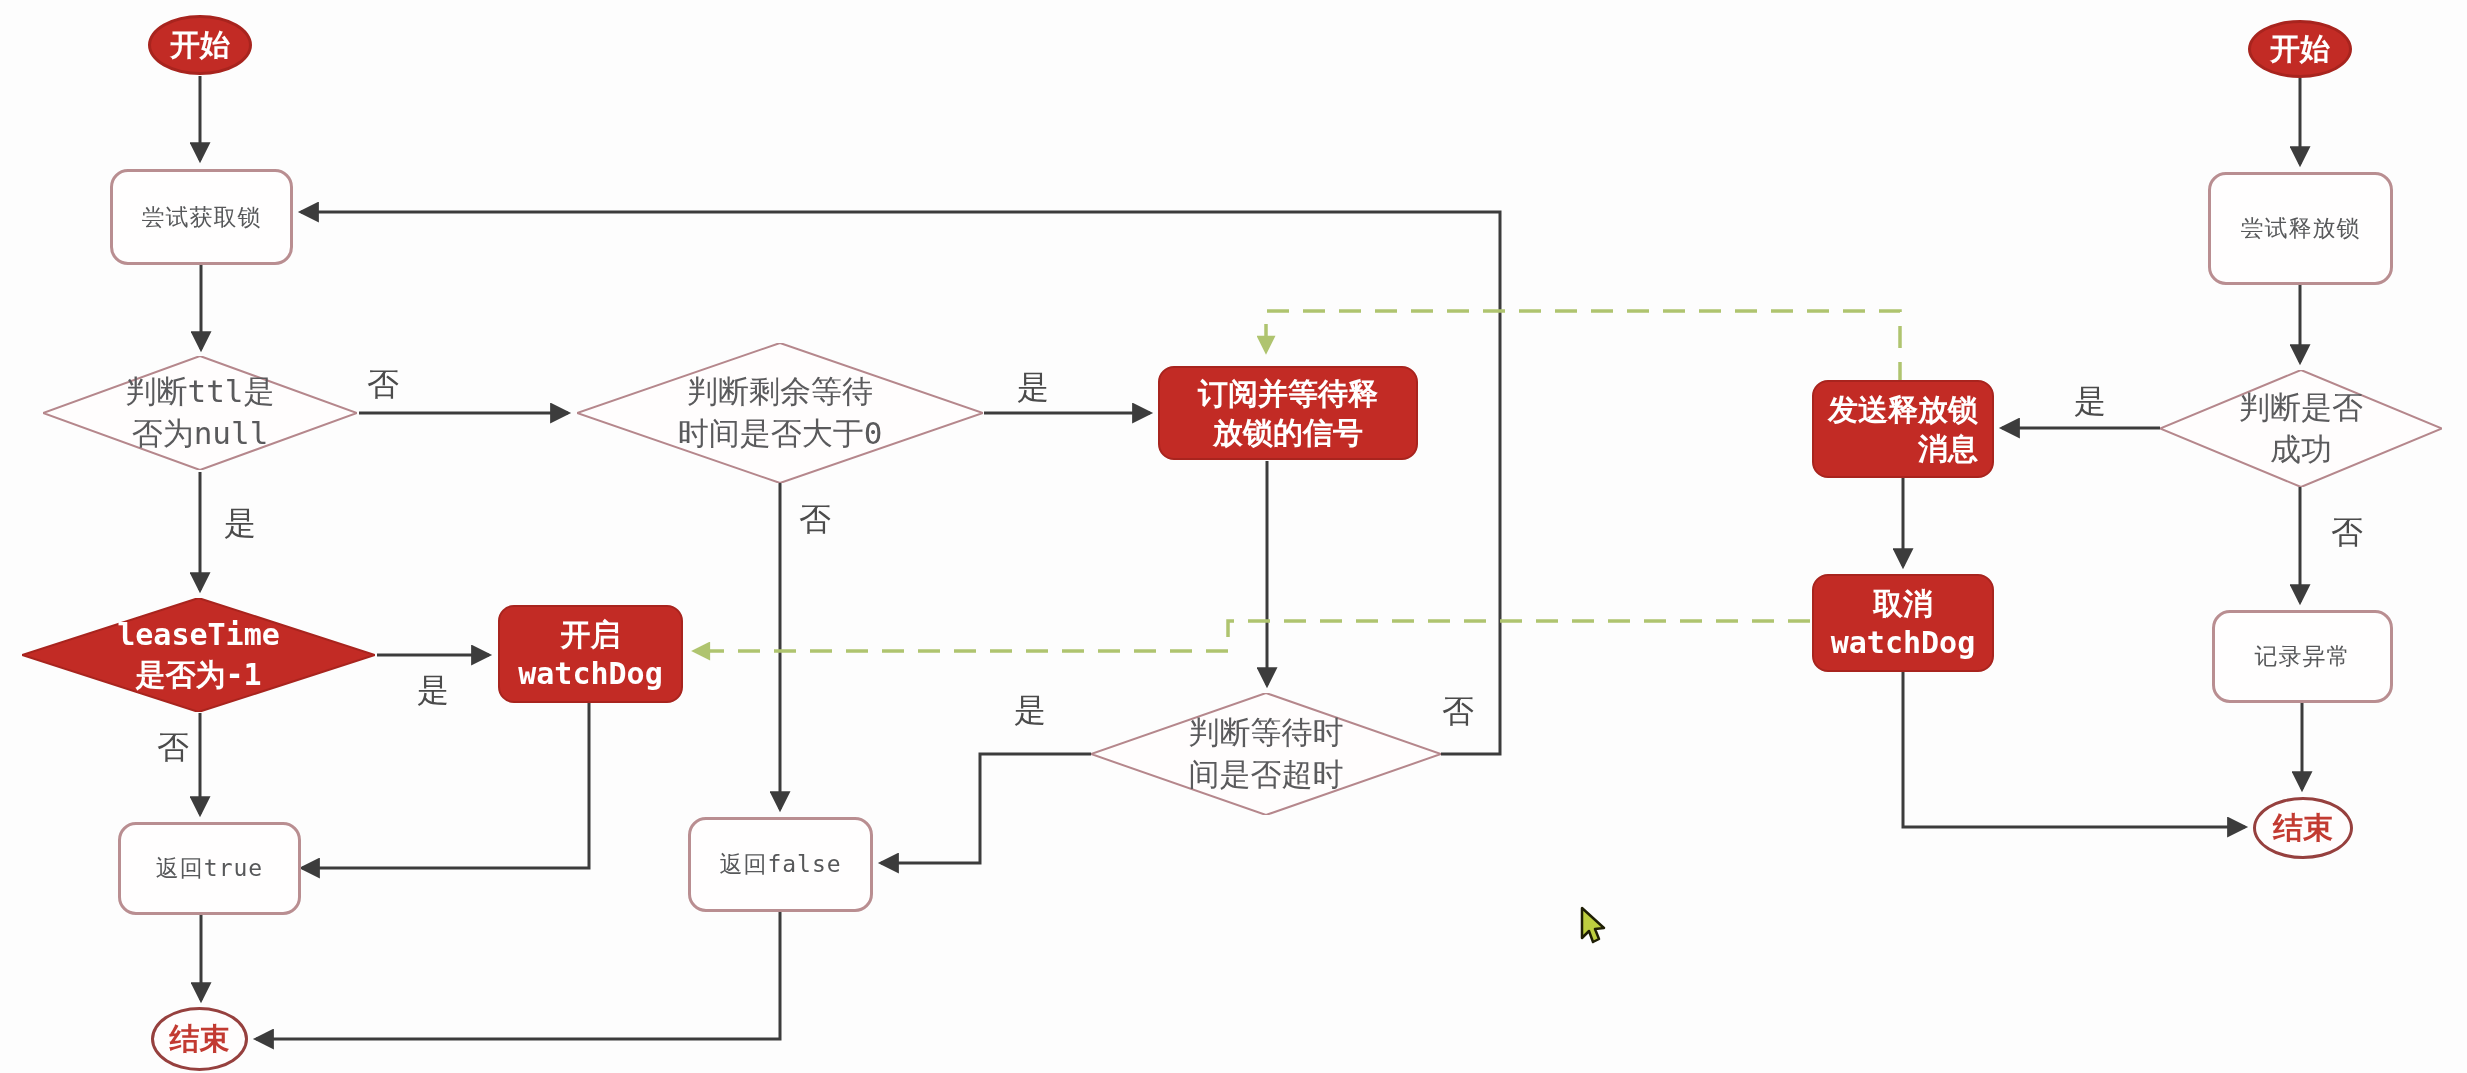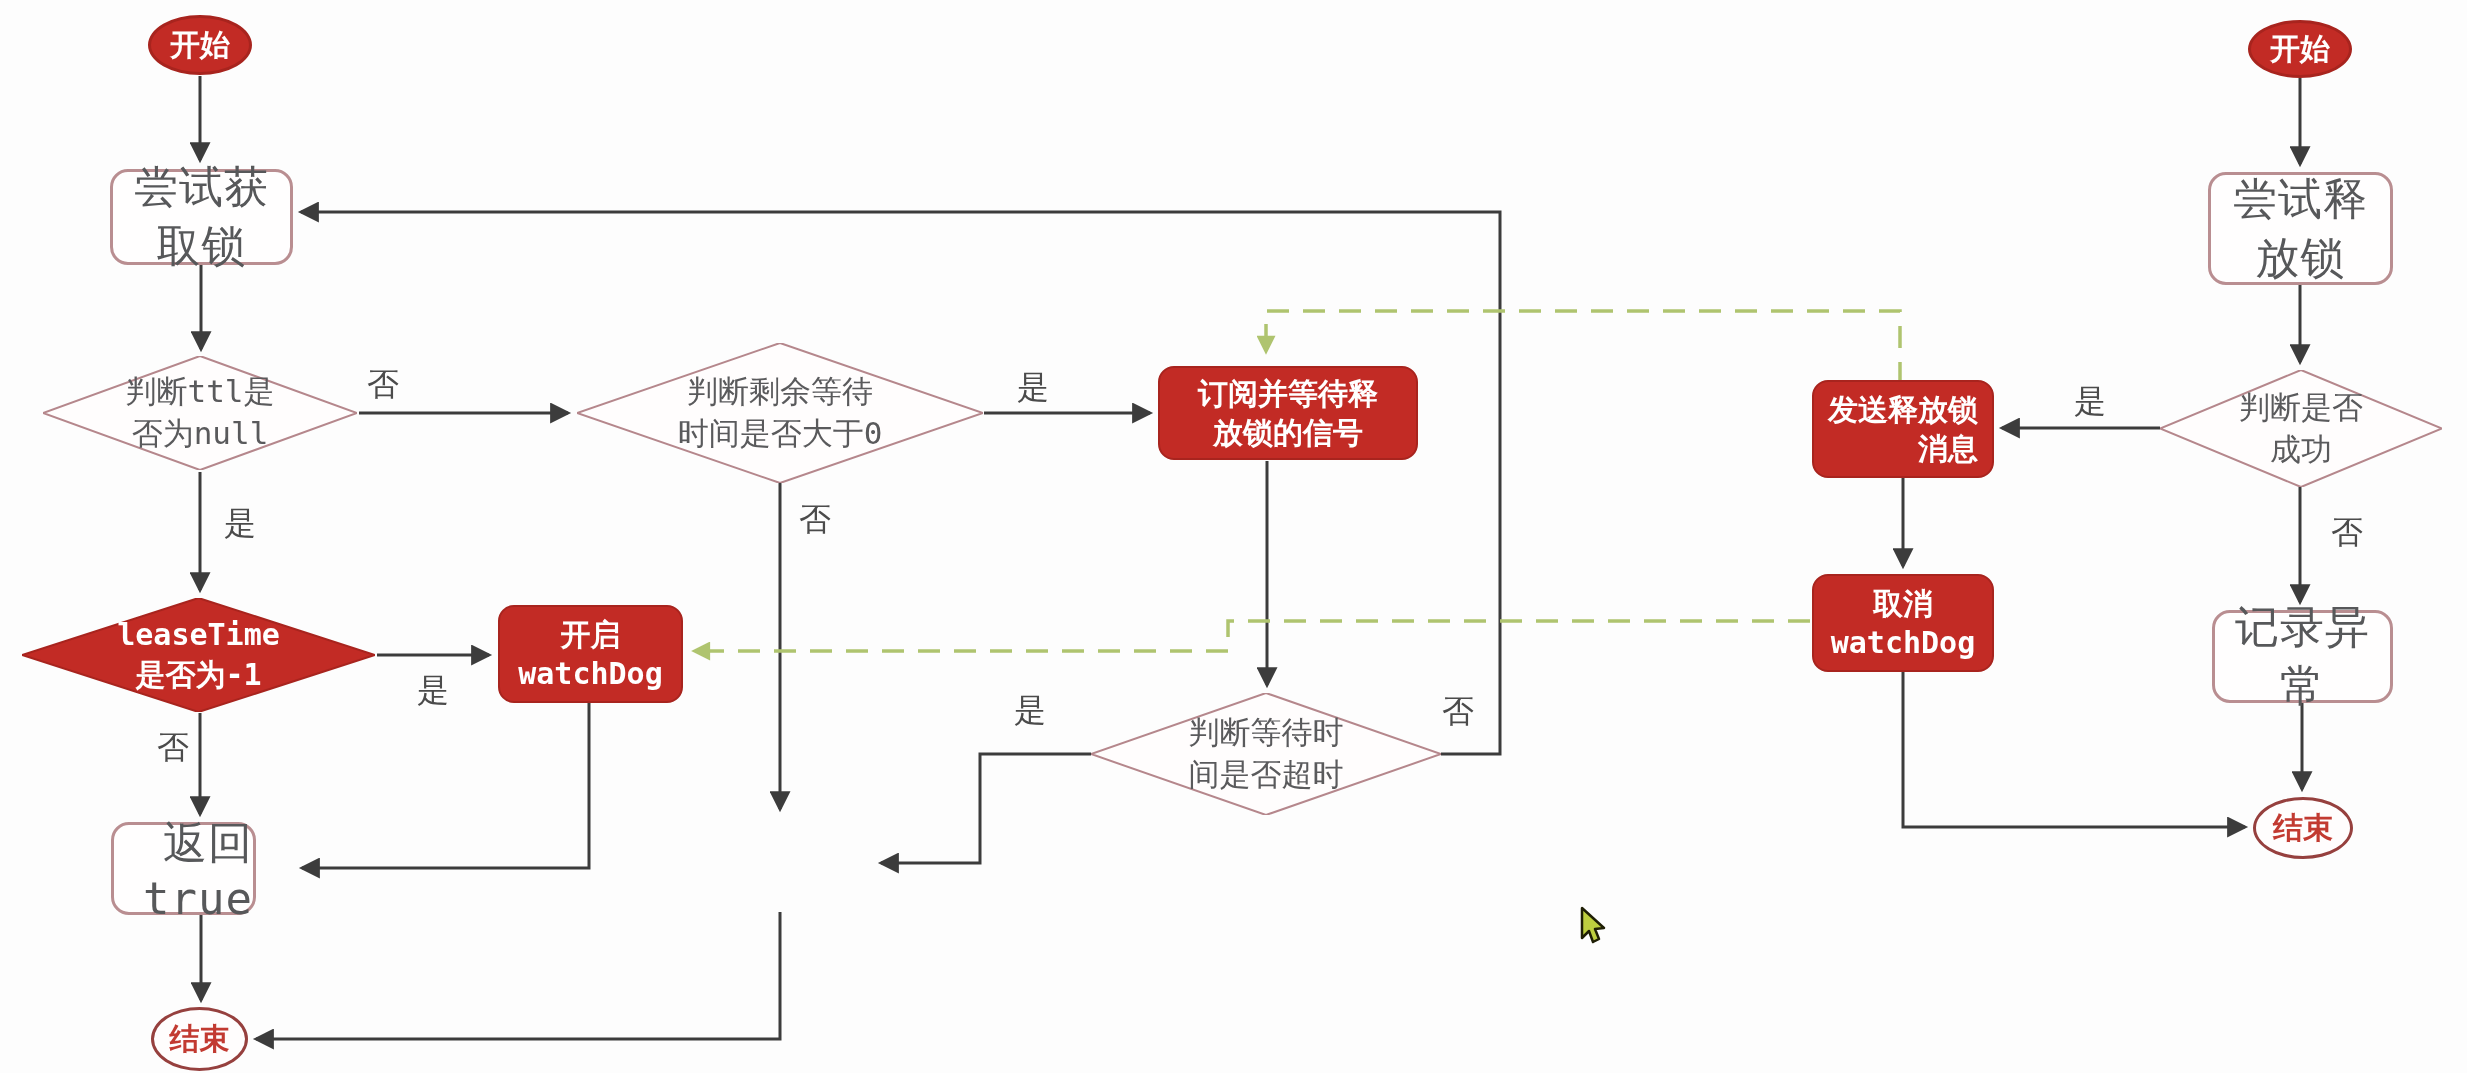--- a/index.html
+++ b/index.html
@@ -15,21 +15,21 @@
   .dash{stroke:var(--green-dashed);stroke-width:3.5;fill:none;stroke-dasharray:22 14;}
   .mfill{fill:var(--line);}
   .mfillg{fill:var(--green-dashed);}
   .node{position:absolute;display:flex;align-items:center;justify-content:center;
         text-align:center;box-sizing:border-box;}
   .ellipse-red{background:var(--node-red);border:3px solid var(--node-red-border);
         border-radius:50%;color:#fff;font-weight:bold;font-size:30px;}
   .ellipse-end{background:#fffdfd;border:3.5px solid var(--end-border);
         border-radius:50%;color:var(--end-text);font-weight:bold;font-size:30px;text-align:center;}
   .box-white{background:#fffefe;border:3px solid var(--box-border);border-radius:18px;
-        color:var(--box-text);font-size:44px;font-weight:500;letter-spacing:1px;}
+        color:var(--box-text);font-size:23px;font-weight:500;letter-spacing:1px;}
   .box-red{background:var(--node-red);border:2px solid var(--node-red-border);border-radius:16px;
         color:#fff;font-size:30px;font-weight:bold;line-height:1.3;}
   .diamond{position:absolute;}
   .diamond svg{position:absolute;left:0;top:0;width:100%;height:100%;}
   .dpoly-white{fill:#fffdfd;stroke:#b5878c;stroke-width:2;vector-effect:non-scaling-stroke;}
   .dpoly-red{fill:var(--node-red);stroke:var(--node-red-border);stroke-width:2;vector-effect:non-scaling-stroke;}
   .dtext{position:absolute;left:0;top:0;width:100%;height:100%;display:flex;flex-direction:column;
         align-items:center;justify-content:center;text-align:center;line-height:1.35;}
   .dtext.gray{color:#5a5a5c;font-size:31px;font-weight:500;}
   .dtext.white{color:#fff;font-size:30px;font-weight:bold;}
@@ -107,21 +107,21 @@
     </div>
   </div>
 
   <div class="node box-red" style="left:498px;top:605px;width:185px;height:98px;">
     <div class="two-line">
       <span>开启</span>
       <span>watchDog</span>
     </div>
   </div>
 
-  <div class="node box-white" style="left:111px;top:822px;width:145px;height:93px;text-align:right;">
+  <div class="node box-white" style="left:118px;top:822px;width:183px;height:93px;text-align:right;">
     <span>返回true</span>
   </div>
 
   <div class="node ellipse-end" style="left:151px;top:1007px;width:97px;height:64px;">
     <span>结束</span>
   </div>
 
   <div class="diamond" style="left:577px;top:343px;width:406px;height:140px;">
     <svg viewBox="0 0 100 100" preserveAspectRatio="none">
       <polygon class="dpoly-white" points="50,0 100,50 50,100 0,50"></polygon>
@@ -142,20 +142,23 @@
   <div class="diamond" style="left:1091px;top:693px;width:350px;height:122px;">
     <svg viewBox="0 0 100 100" preserveAspectRatio="none">
       <polygon class="dpoly-white" points="50,0 100,50 50,100 0,50"></polygon>
     </svg>
     <div class="dtext gray">
       <span>判断等待时</span>
       <span>间是否超时</span>
     </div>
   </div>
 
+  <div class="node box-white" style="left:688px;top:817px;width:185px;height:95px;">
+    <span>返回false</span>
+  </div>
 
   <div class="node box-red" style="left:1812px;top:380px;width:182px;height:98px;text-align:right;">
     <div class="two-line">
       <span>发送释放锁</span>
       <span>消息</span>
     </div>
   </div>
 
   <div class="node box-red" style="left:1812px;top:574px;width:182px;height:98px;">
     <div class="two-line">

